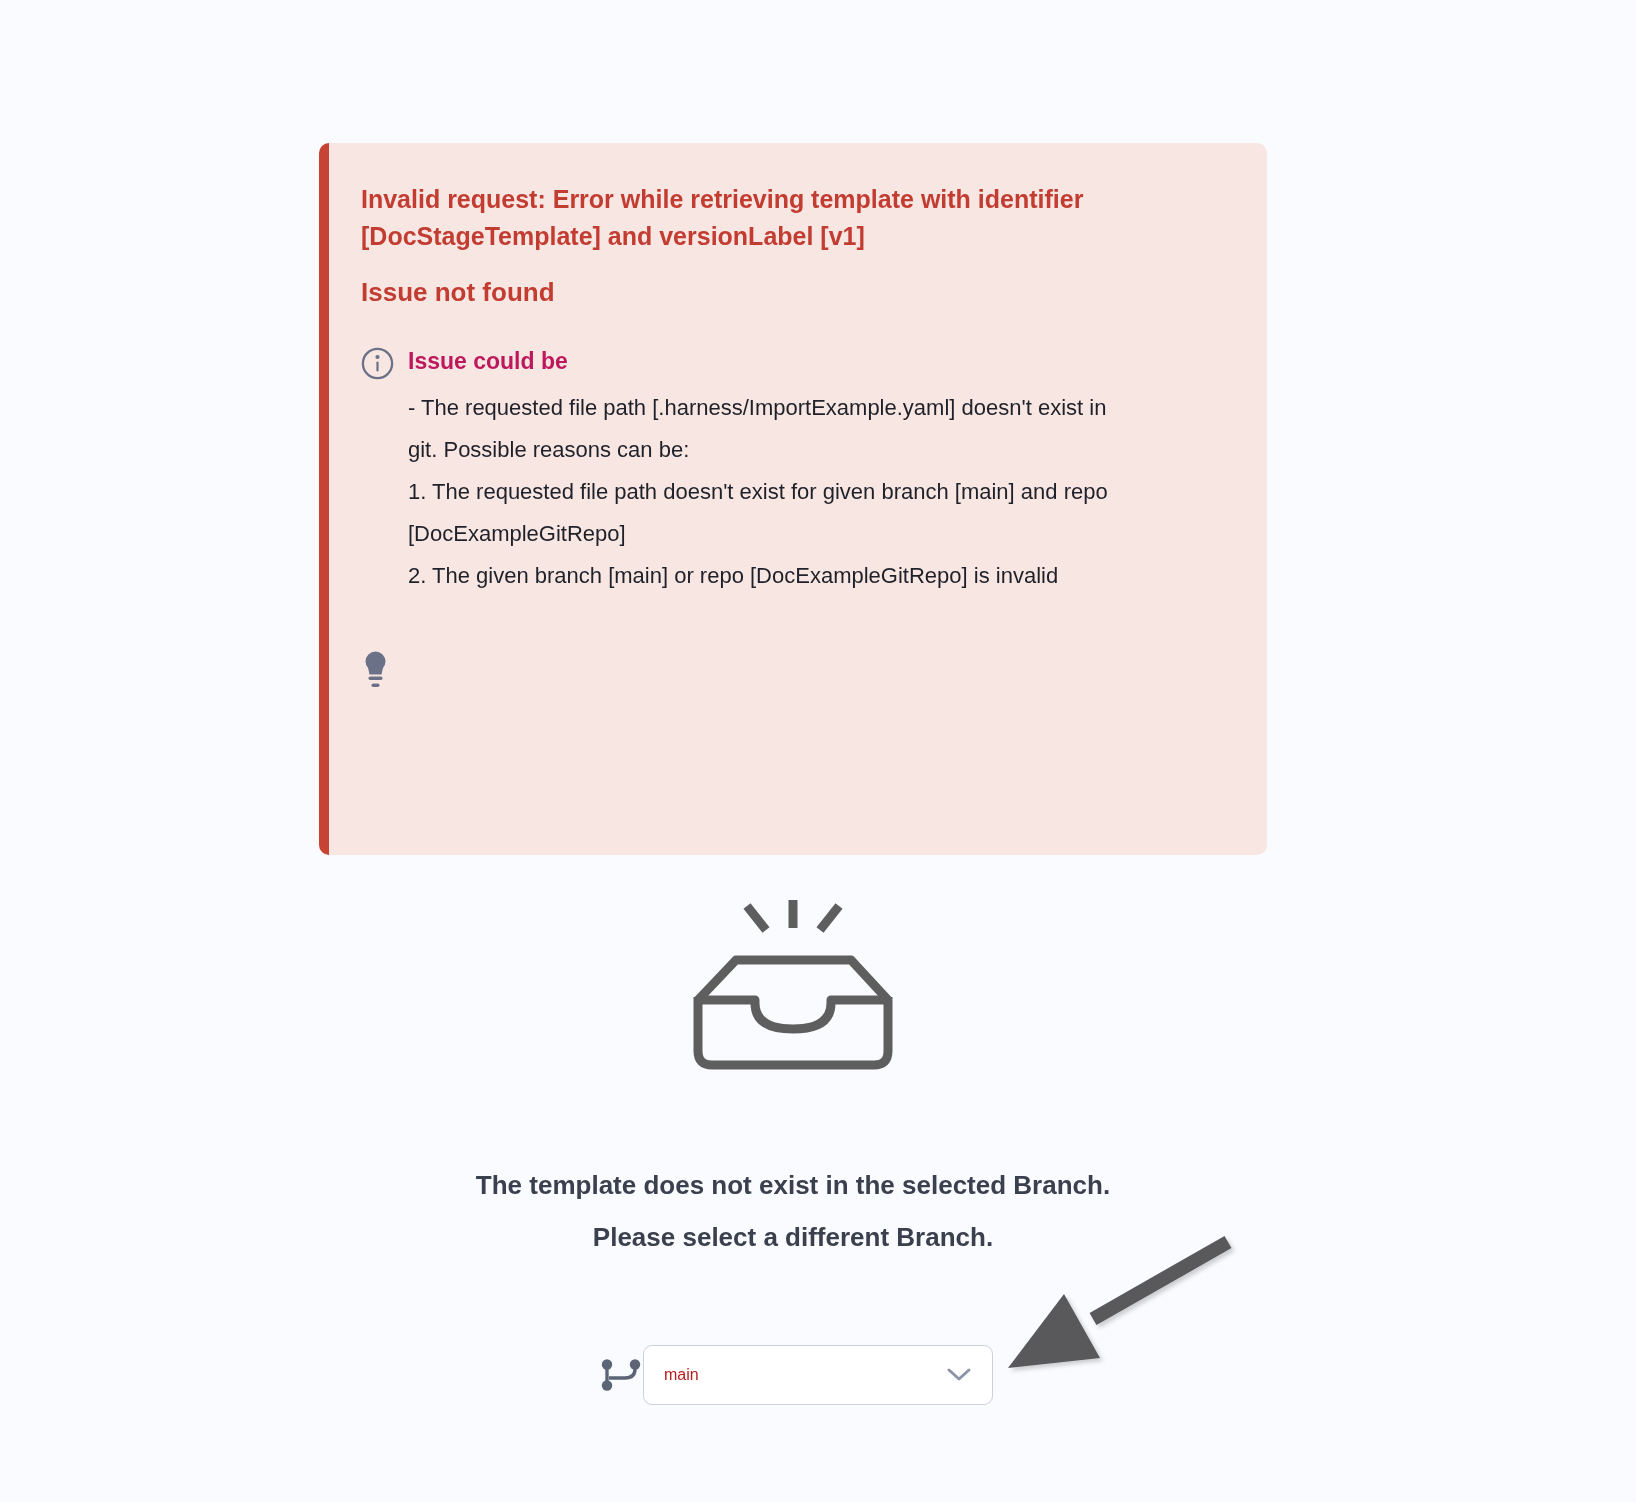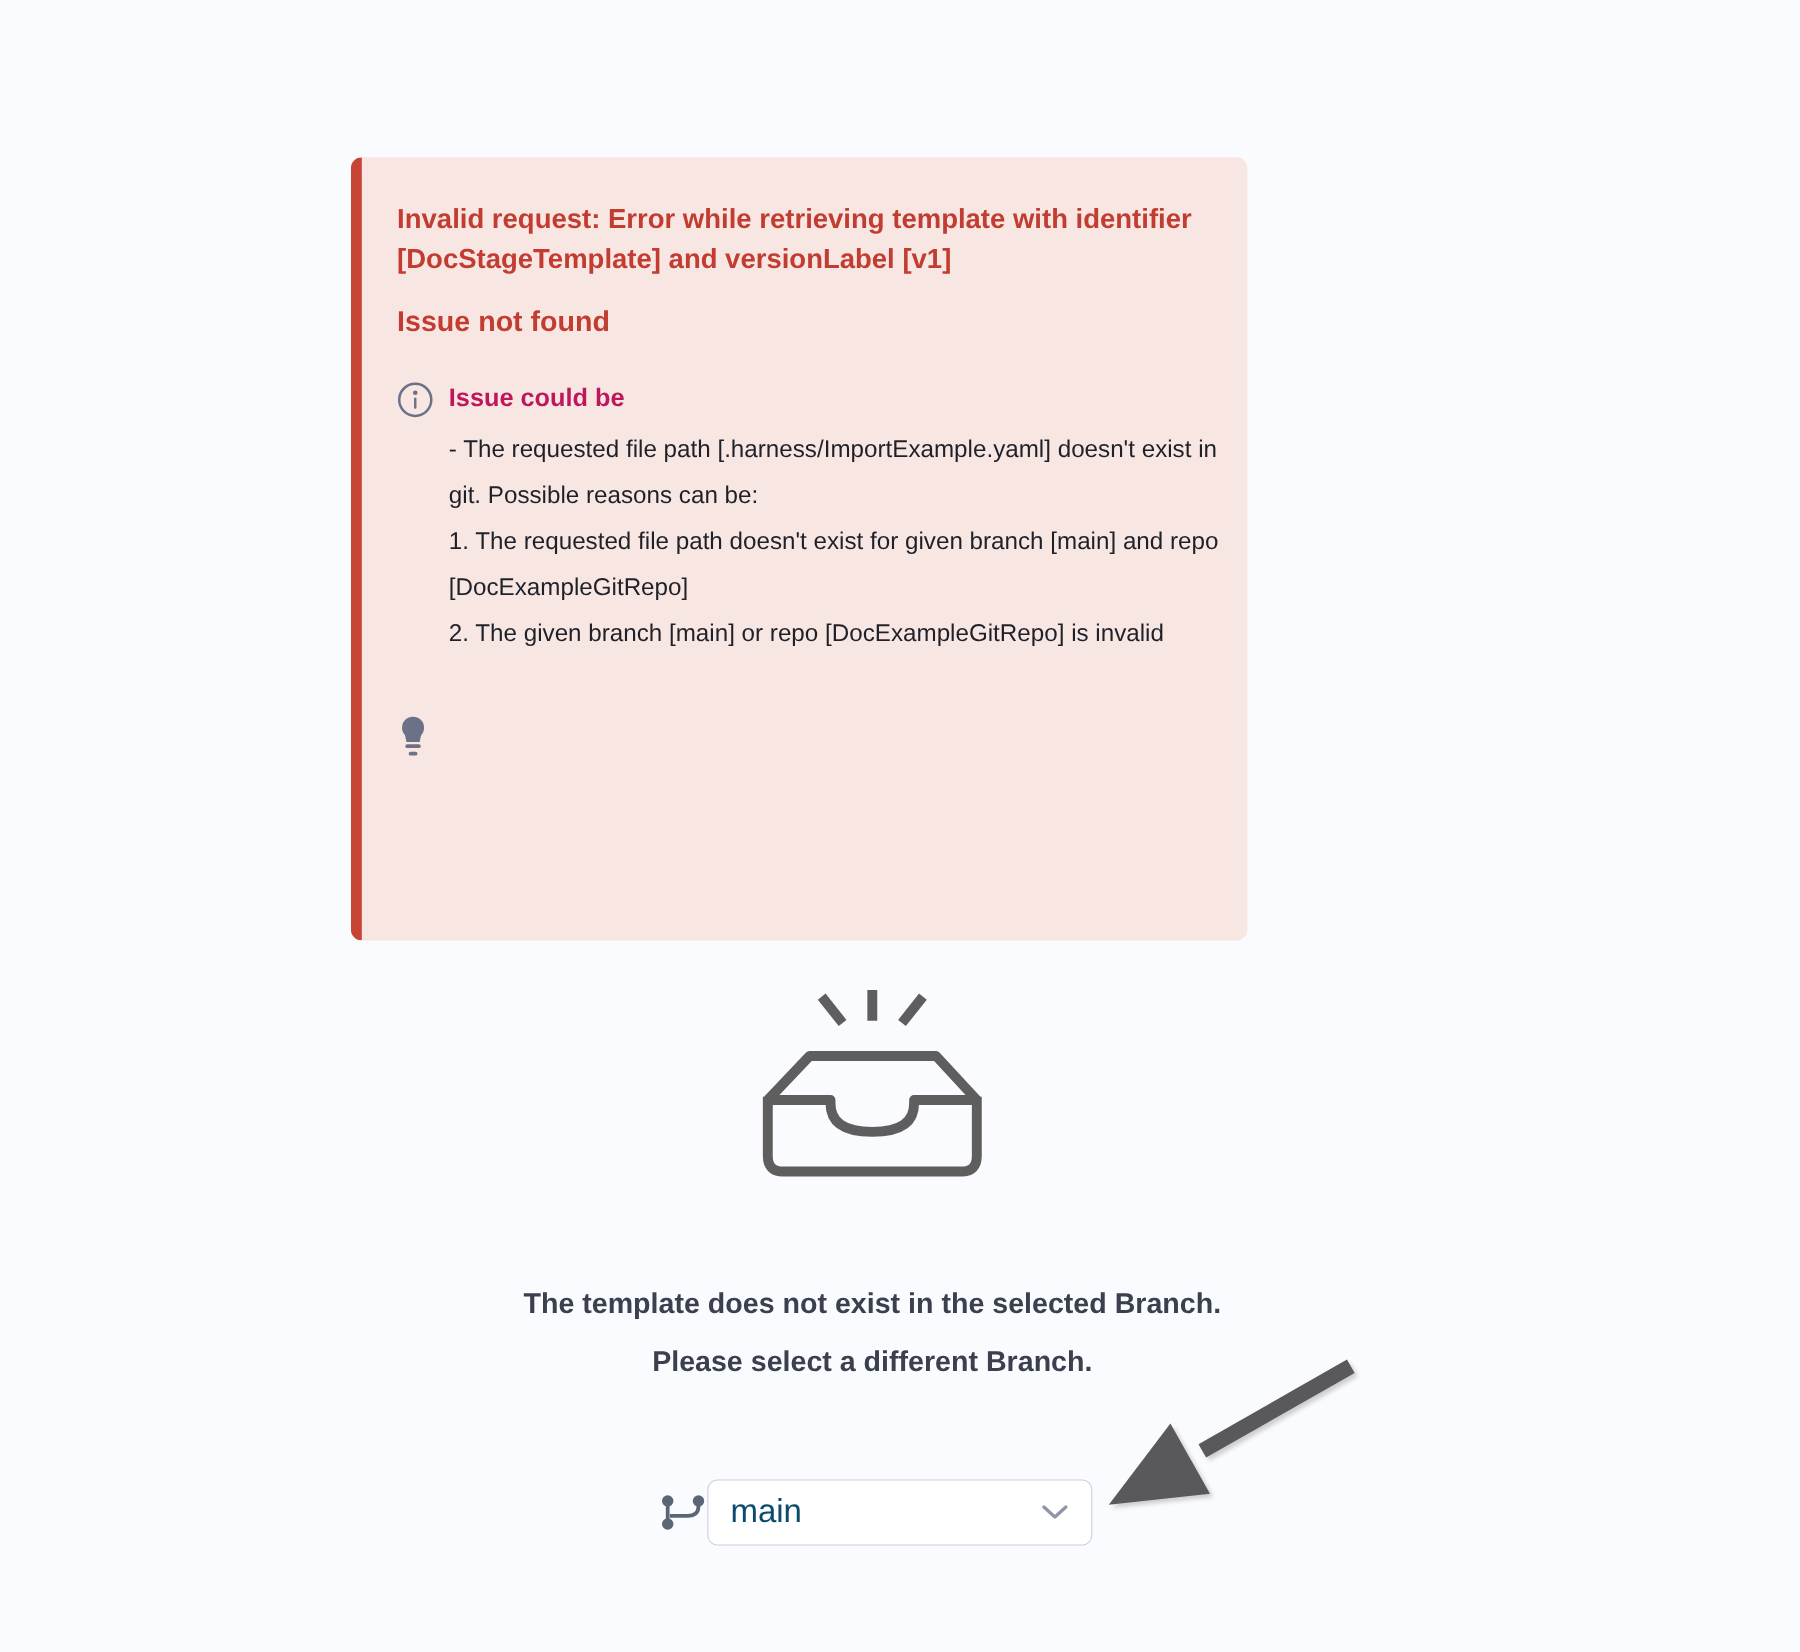--- a/index.html
+++ b/index.html
@@ -9,21 +9,21 @@
     font-family: "Liberation Sans", sans-serif;
     position: relative;
     overflow: hidden;
   }
   .stage { position: absolute; inset: 0; }
 
   
   .banner {
     position: absolute;
     left: 319px; top: 143px;
-    width: 815px; height: 712px;
+    width: 948px; height: 712px;
     box-sizing: border-box;
     background: #f8e6e2;
     border-left: 10px solid #c74334;
     border-radius: 10px;
     padding: 38px 14px 0 32px;
   }
   .banner-title {
     color: #c23c31;
     font-weight: bold;
     font-size: 25px;
@@ -77,22 +77,22 @@
     box-sizing: border-box;
     background: #ffffff;
     border: 1.5px solid #cbd0dc;
     border-radius: 9px;
     display: flex;
     align-items: center;
     padding: 0 20px;
     cursor: pointer;
   }
   .branch-select .value {
-    font-size: 30px;
-    color: #0c4a6e;
+    font-size: 16px;
+    color: #b91c1c;
   }
   .branch-select .chev { margin-left: auto; display: flex; }
 
   
   .arrow-svg {
     position: absolute;
     left: 995px; top: 1225px;
     filter: drop-shadow(3px 3px 2px rgba(0,0,0,0.18));
   }
 </style>

